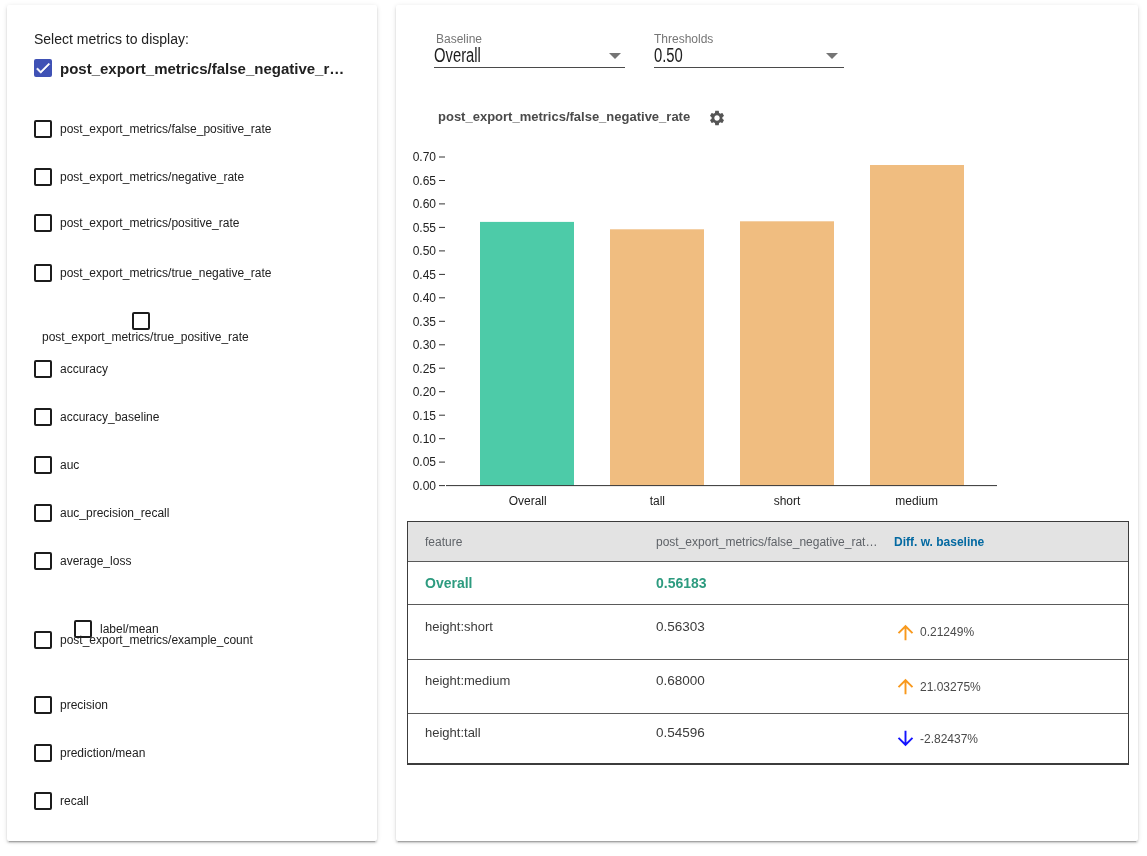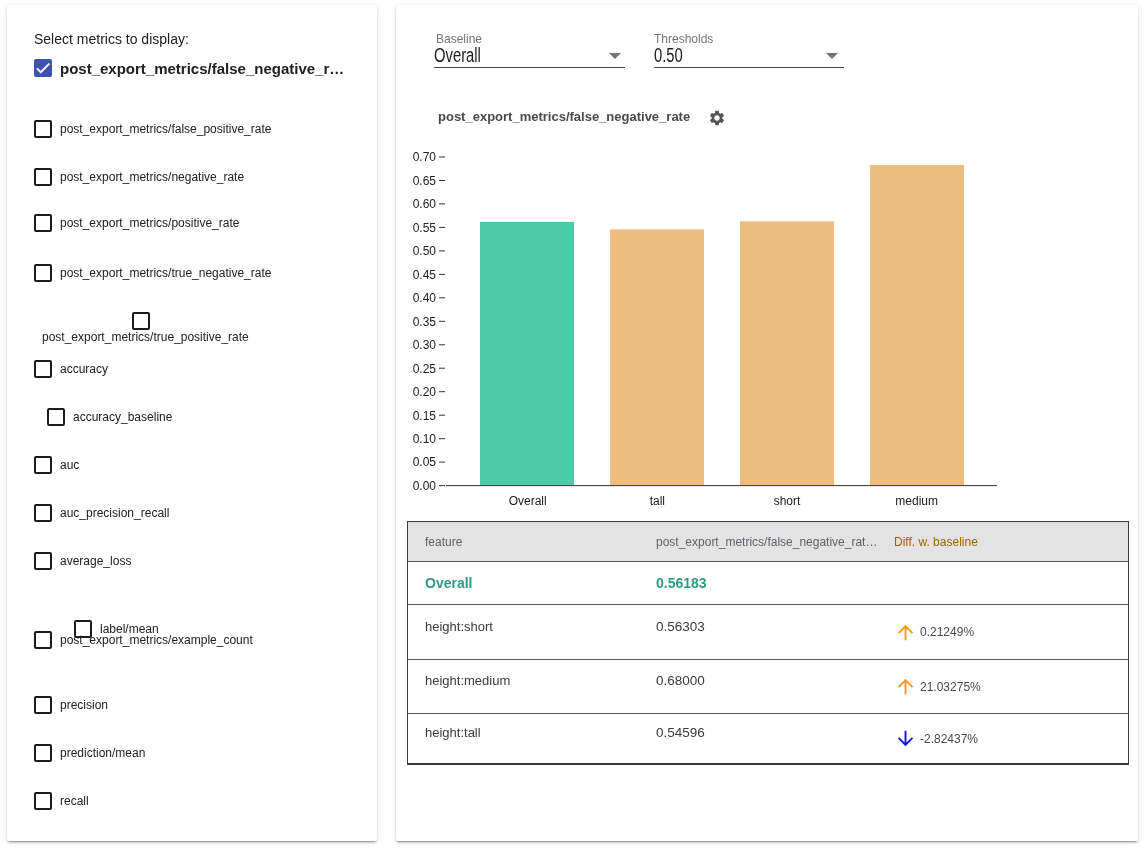--- a/index.html
+++ b/index.html
@@ -56,21 +56,21 @@
       <span class="lbl">post_export_metrics/true_negative_rate</span>
     </div>
 <div class="item" style="top:307px;flex-direction:column;">
       <span class="cb"></span>
       <span class="lbl">post_export_metrics/true_positive_rate</span>
     </div>
 <div class="item" style="top:355px;">
       <span class="cb"></span>
       <span class="lbl">accuracy</span>
     </div>
-<div class="item" style="top:403px;margin-left:13px;">
+<div class="item" style="top:403px;">
       <span class="cb"></span>
       <span class="lbl">accuracy_baseline</span>
     </div>
 <div class="item" style="top:451px;">
       <span class="cb"></span>
       <span class="lbl">auc</span>
     </div>
 <div class="item" style="top:499px;">
       <span class="cb"></span>
       <span class="lbl">auc_precision_recall</span>
@@ -154,21 +154,21 @@
 <line x1="46" y1="340.6" x2="597" y2="340.6" stroke="#333" stroke-width="1"></line>
 <text x="127.7" y="359.5" text-anchor="middle" class="ax">Overall</text>
 <text x="257.3" y="359.5" text-anchor="middle" class="ax">tall</text>
 <text x="387.0" y="359.5" text-anchor="middle" class="ax">short</text>
 <text x="516.7" y="359.5" text-anchor="middle" class="ax">medium</text>
 </svg>
 <div class="tbl">
   <div class="trow thead">
       <div class="c1">feature</div>
       <div class="c2">post_export_metrics/false_negative_rat…</div>
-      <div class="c3" style="font-size:12px;color:#a16207;">Diff. w. baseline</div>
+      <div class="c3" style="font-size:12px;color:#0369a1;font-weight:bold;">Diff. w. baseline</div>
     </div>
   <div class="trow" style="height:43px; color:#2d9b7f; font-weight:bold; font-size:14px;">
       <div class="c1">Overall</div>
       <div class="c2">0.56183</div>
       <div class="c3"></div>
     </div>
   <div class="trow drow" style="height:55px;">
       <div class="c1">height:short</div>
       <div class="c2">0.56303</div>
       <div class="c3"><svg class="arrow" viewBox="0 0 24 24" fill="#f8991d">

